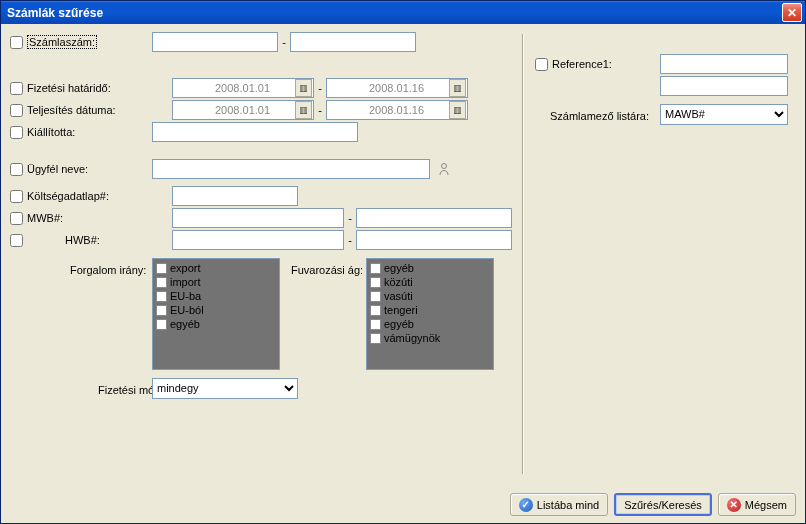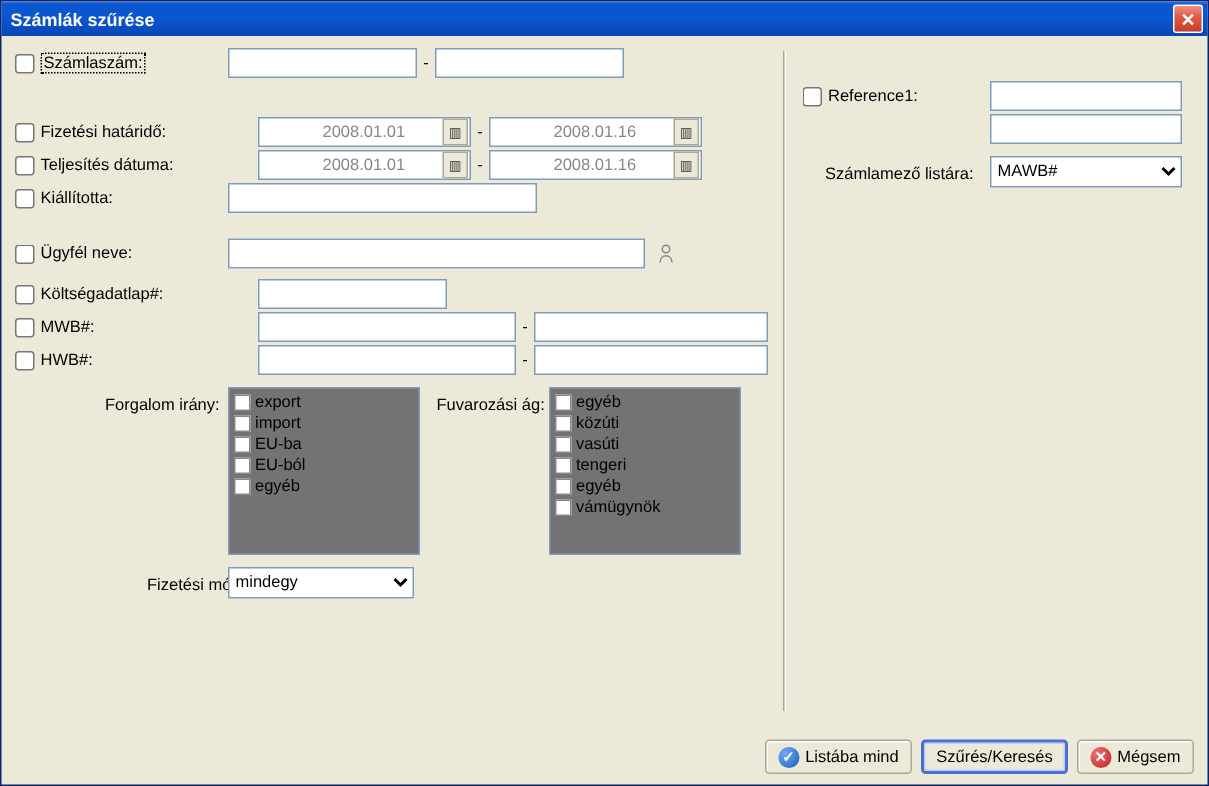--- a/index.html
+++ b/index.html
@@ -289,21 +289,21 @@
       <div class="row" style="top:184px; left:8px;">
         <input type="checkbox" class="chk" style="">
         <span class="lbl">MWB#:</span>
       </div>
       <div class="row" style="top:184px; left:170px;">
         <input class="txt" style="width: 172px;">
         <span class="dash">-</span>
         <input class="txt" style="width: 156px;">
       </div>
 
-      <div class="row" style="top:206px; left:8px;">
+      <div class="row" style="top:206px; left:8px;gap:38px;">
         <input type="checkbox" class="chk" style="">
         <span class="lbl">HWB#:</span>
       </div>
       <div class="row" style="top:206px; left:170px;">
         <input class="txt" style="width: 172px;">
         <span class="dash">-</span>
         <input class="txt" style="width: 156px;">
       </div>
 
       <div class="row" style="top:236px; left:68px;">
@@ -359,21 +359,21 @@
           <div class="li-item">
             <span class="box"></span>
             <span>vámügynök</span>
           </div>
         </div>
 
       <div class="row" style="top:356px; left:80px;padding-left:16px;">
         <span class="lbl">Fizetési mód:</span>
       </div>
       <div class="row" style="top:354px; left:150px;">
-        <select class="select" style="width:124px">
+        <select class="select" style="width:146px">
           <option>mindegy</option>
         </select>
       </div>
 
       <div class="row" style="top:30px; left:533px;">
         <input type="checkbox" class="chk" style="">
         <span class="lbl">Reference1:</span>
       </div>
       <div class="row" style="top:30px; left:658px;">
         <input class="txt" style="width: 128px;">

